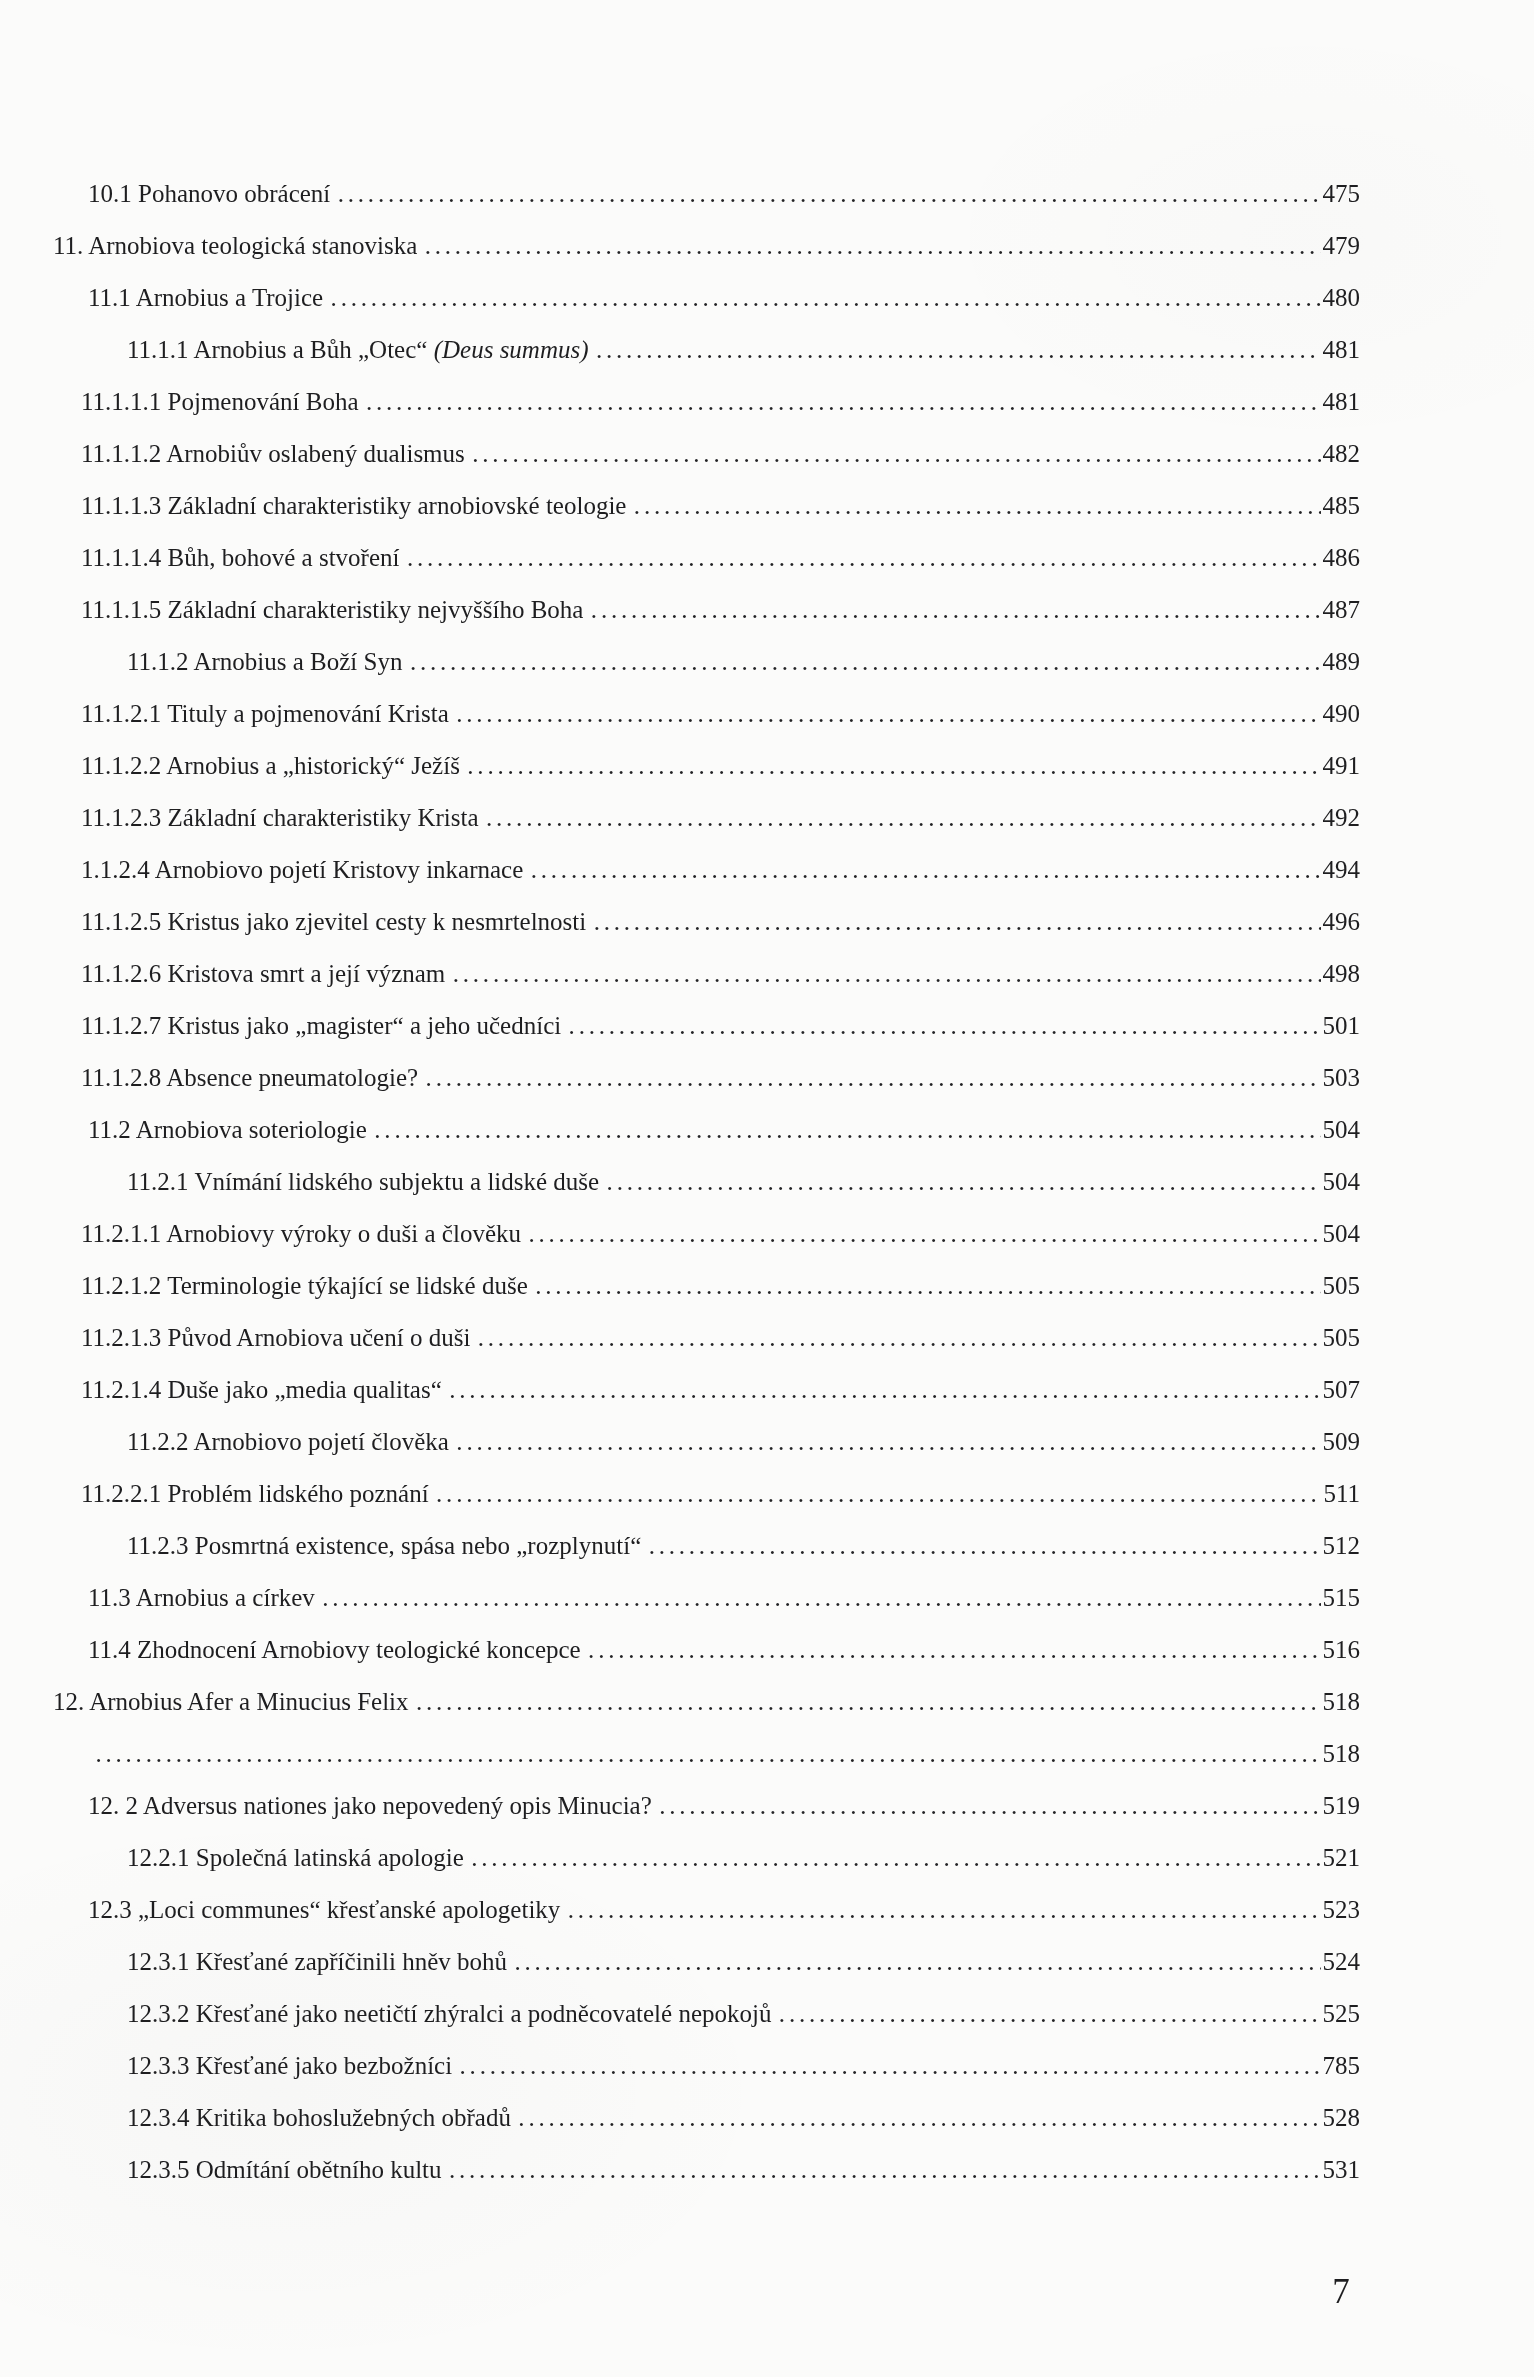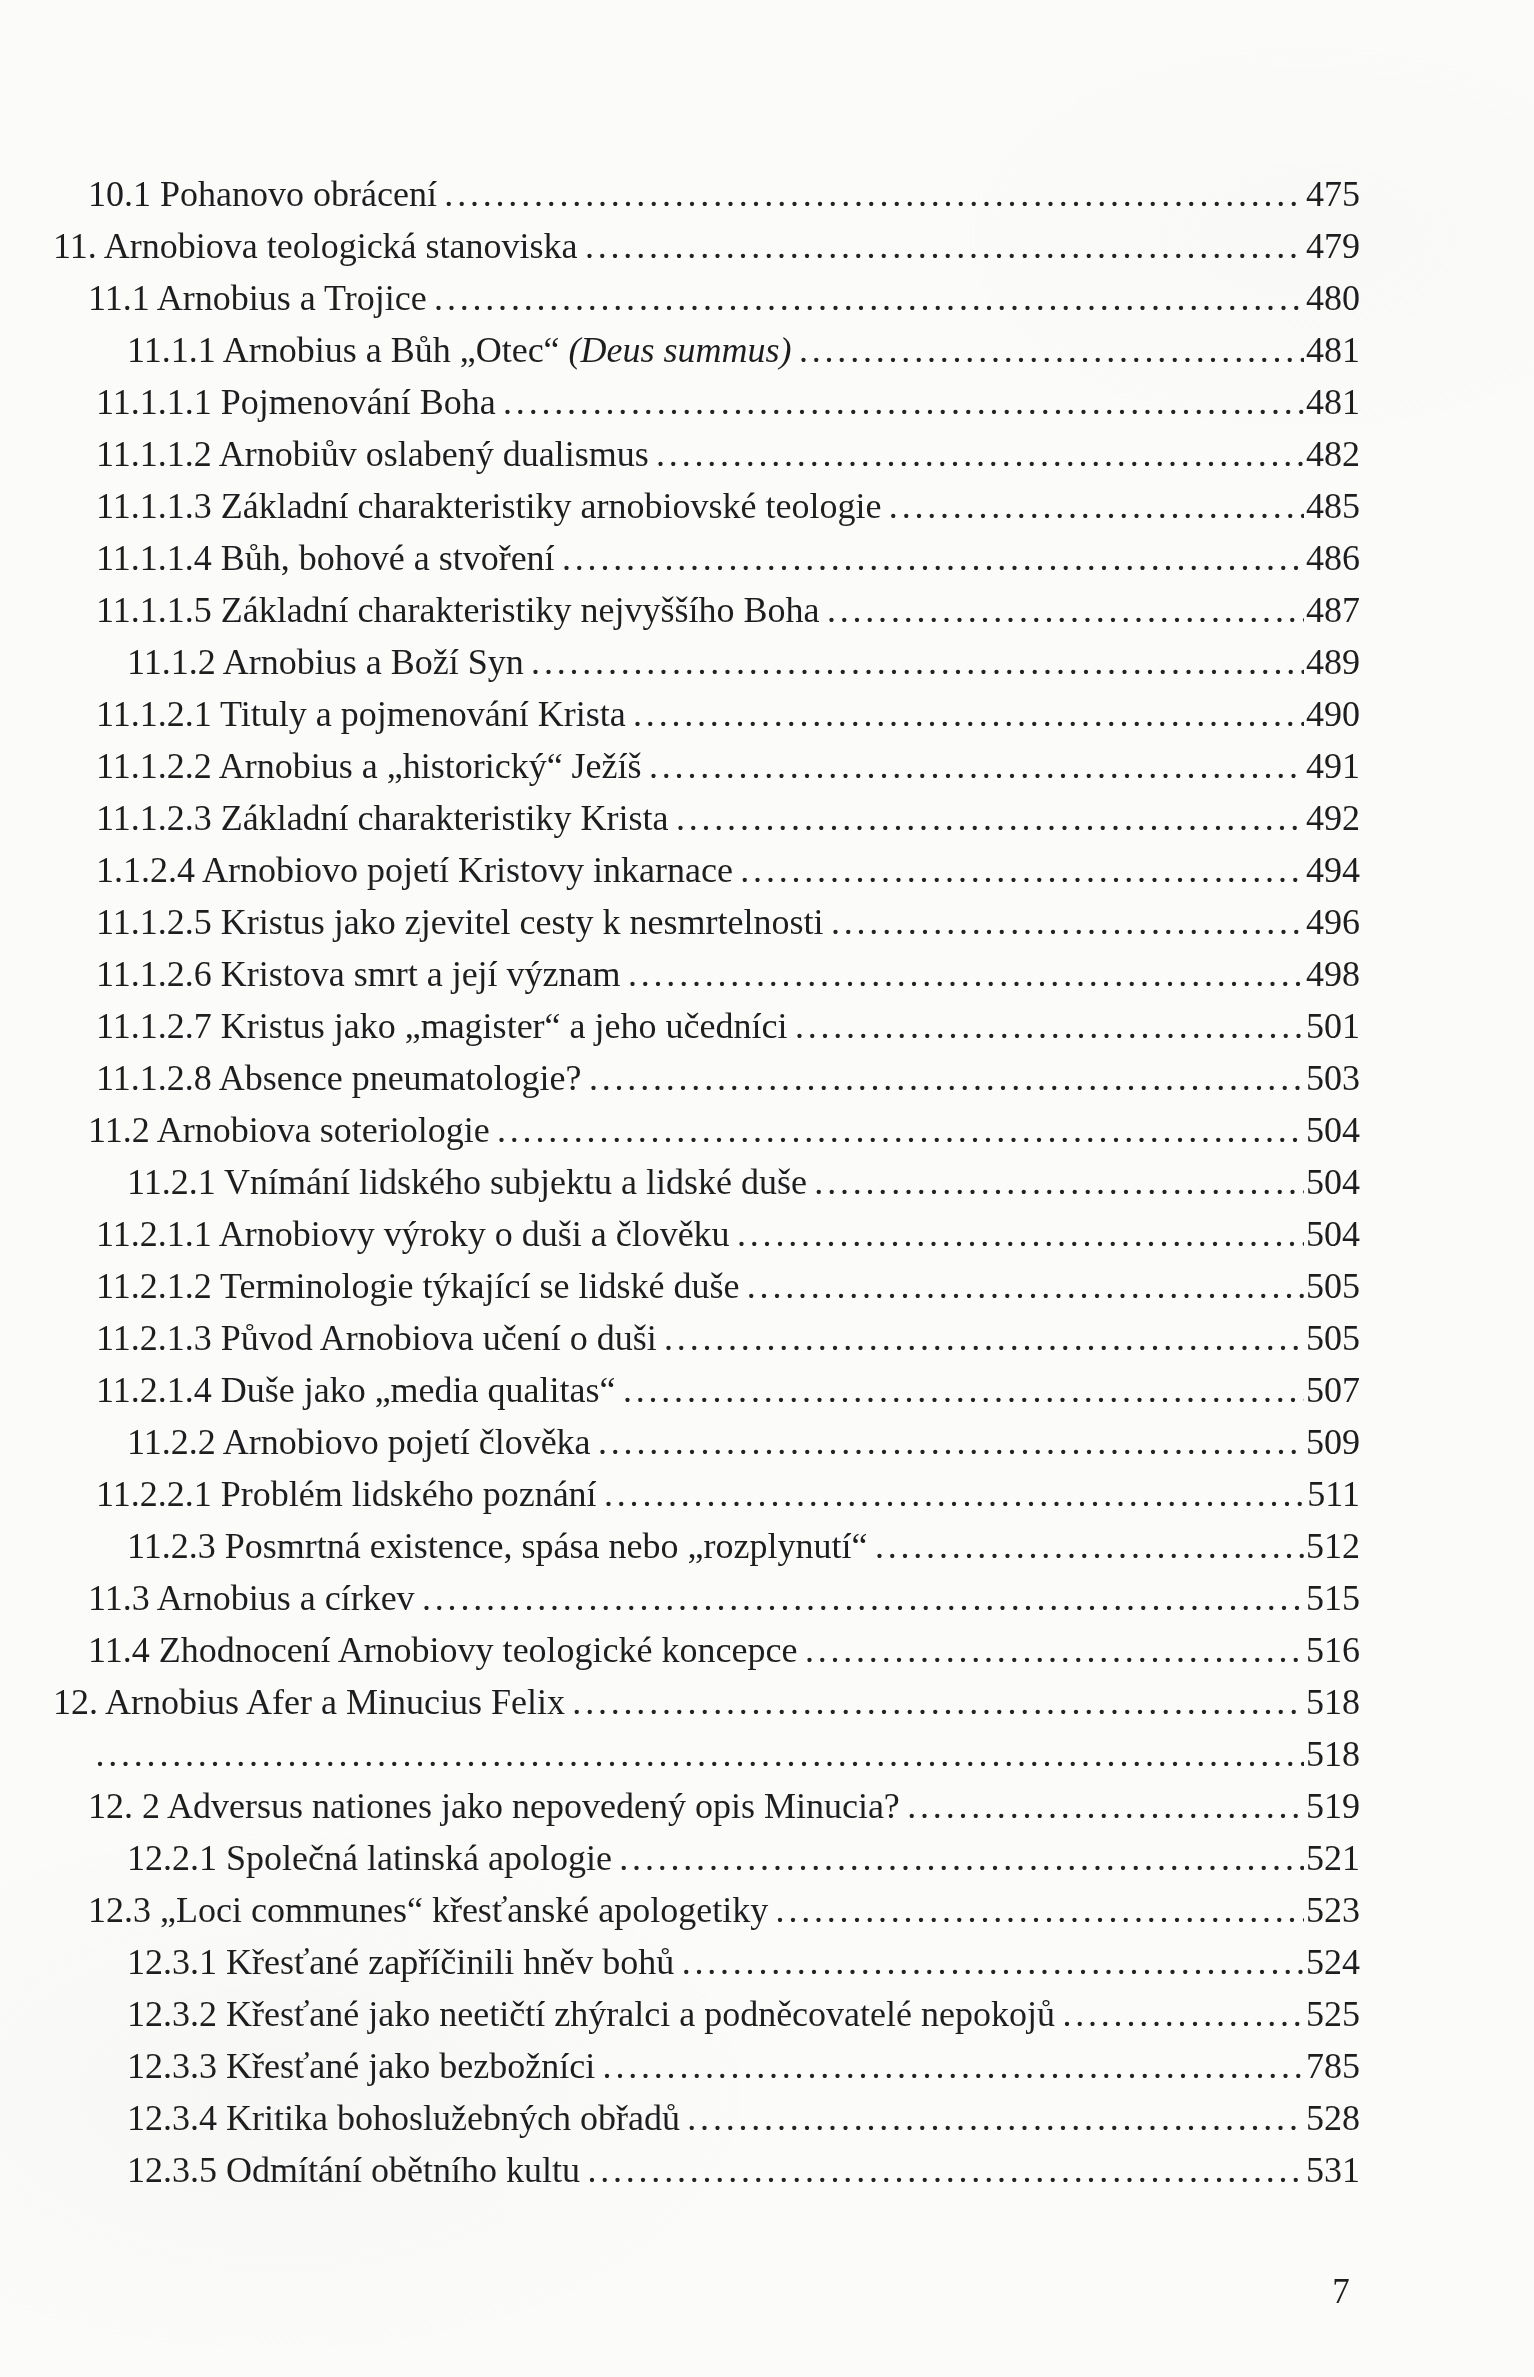--- a/index.html
+++ b/index.html
@@ -23,21 +23,21 @@
     position: absolute;
     top: 168px;
     left: 0;
     width: 1360px;
   }
   .toc-row {
     display: flex;
     align-items: flex-start;
     height: 52px;
     line-height: 52px;
-    font-size: 36px;
+    font-size: 25px;
     white-space: nowrap;
   }
   .entry-text {
     flex: 0 0 auto;
     white-space: nowrap;
   }
   .entry-text i {
     font-style: italic;
     margin-top: 29px;
   }
@@ -61,21 +61,21 @@
     top: 2266px;
     width: 58px;
     text-align: center;
     font-size: 35px;
     line-height: 52px;
   }
   
   .lvl-1 { padding-left: 53px;  }
   .lvl-2 { padding-left: 88px; }
   .lvl-3 { padding-left: 127px; }
-  .lvl-4 { padding-left: 81px; margin-left: 15px; }
+  .lvl-4 { padding-left: 81px; }
 </style>
 </head>
 <body>
 
 <div class="page">
   <div class="toc">
       <div class="toc-row lvl-2">
         <span class="entry-text"><span>10.1 </span>Pohanovo obrácení</span>
         <span class="leader">................................................................................................................................................................</span>
         <span class="pagenum">475</span>

